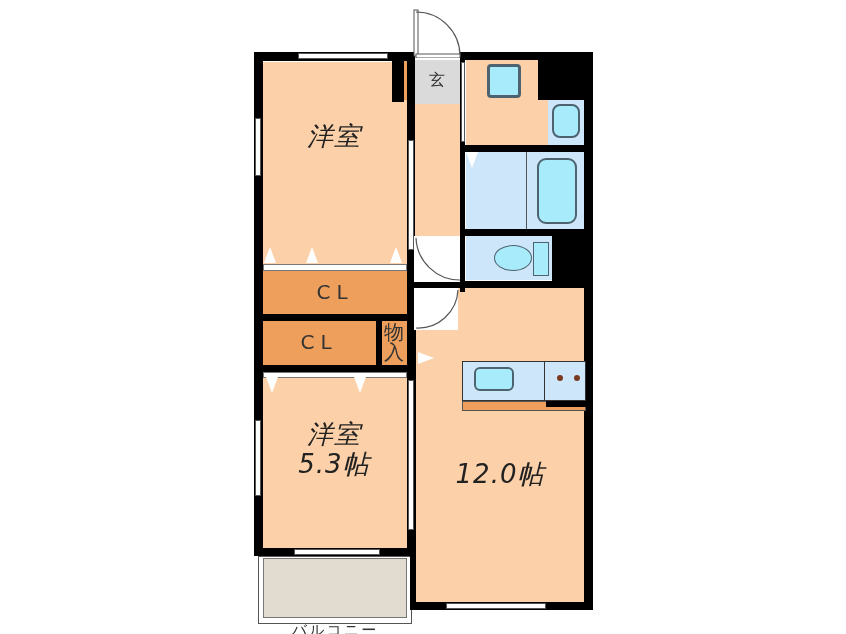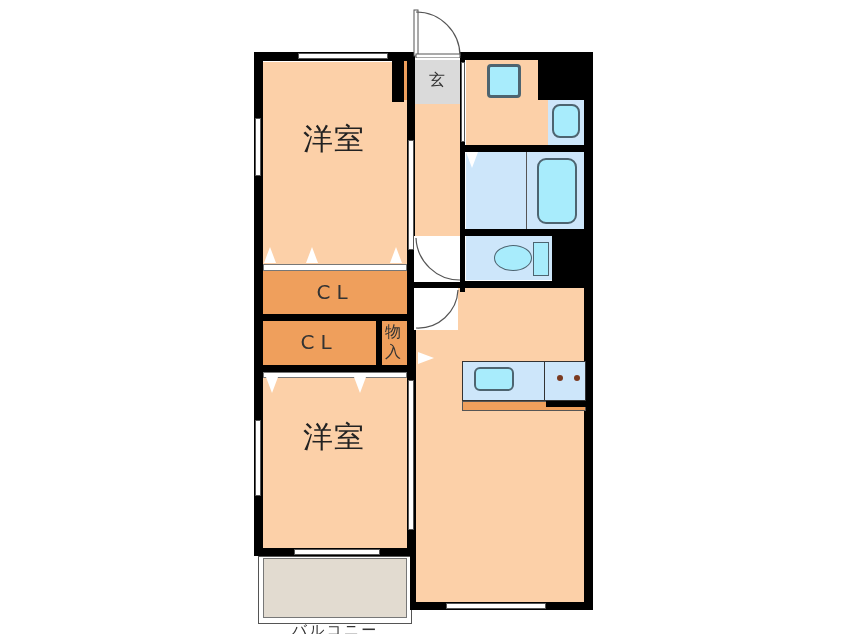--- a/index.html
+++ b/index.html
@@ -3,21 +3,21 @@
 <meta charset="utf-8">
 <style>
   html, body { margin: 0; padding: 0; background: #ffffff; }
   body { width: 846px; height: 634px; position: relative; overflow: hidden;
          font-family: "DejaVu Sans", "Liberation Sans", sans-serif; }
   .plan { position: absolute; left: 0; top: 0; width: 846px; height: 634px; }
   .abs { position: absolute; box-sizing: border-box; }
   .wall { background: #000; position: absolute; }
   .room { position: absolute; box-sizing: border-box; }
   .label { position: absolute; color: #222; text-align: center; line-height: 1.15; white-space: nowrap; }
-  .big { font-size: 30px; letter-spacing: 1px; }
+  .big { font-size: 26px; letter-spacing: 1px; font-style: italic; }
   .cl { font-size: 20px; letter-spacing: 6px; color: #333; }
   .small { font-size: 15px; color: #333; }
   .win { position: absolute; background: #fff; border: 1px solid #555; box-sizing: border-box; }
   .tri-down { position: absolute; width: 0; height: 0;
               border-left: 6px solid transparent; border-right: 6px solid transparent;
               border-top: 16px solid #fff; }
   .tri-up { position: absolute; width: 0; height: 0;
             border-left: 6px solid transparent; border-right: 6px solid transparent;
             border-bottom: 16px solid #fff; }
 </style>
@@ -124,22 +124,24 @@
   <div class="abs" style="left:557px; top:375px; width:6px; height:6px; background:#7a3a20; border-radius:50%;"></div>
   <div class="abs" style="left:574px; top:375px; width:6px; height:6px; background:#7a3a20; border-radius:50%;"></div>
   <div class="abs" style="left:462px; top:401px; width:124px; height:10px; background:#ef9f5c; border:1px solid #555;"></div>
   <div class="abs" style="left:546px; top:401px; width:40px; height:6px; background:#000;"></div>
 
   <div class="label big" style="left:282px; top:122px; width:104px;">
     <div>洋室</div>
   </div>
   <div class="label big" style="left:282px; top:420px; width:104px;">
     <div>洋室</div>
+    <div>5.3帖</div>
   </div>
   <div class="label big" style="left:430px; top:460px; width:140px;">
+    <div>12.0帖</div>
   </div>
   <div class="label cl" style="left:262px; top:281px; width:146px;">CL</div>
   <div class="label cl" style="left:262px; top:331px; width:114px;">CL</div>
-  <div class="label small" style="left:384px; top:322px; width:18px; white-space:normal; word-break:break-all; line-height:20px; font-size:16px;">物入</div>
+  <div class="label small" style="left:384px; top:322px; width:18px; white-space:normal; word-break:break-all; line-height:20px; font-size:20px;">物入</div>
   <div class="label small" style="left:420px; top:71px; width:34px; font-size:16px;">玄</div>
   <div class="label small" style="left:263px; top:578px; width:144px; letter-spacing:2px;margin-top:44px;">バルコニー</div>
 
 </div>
 
 </body></html>

